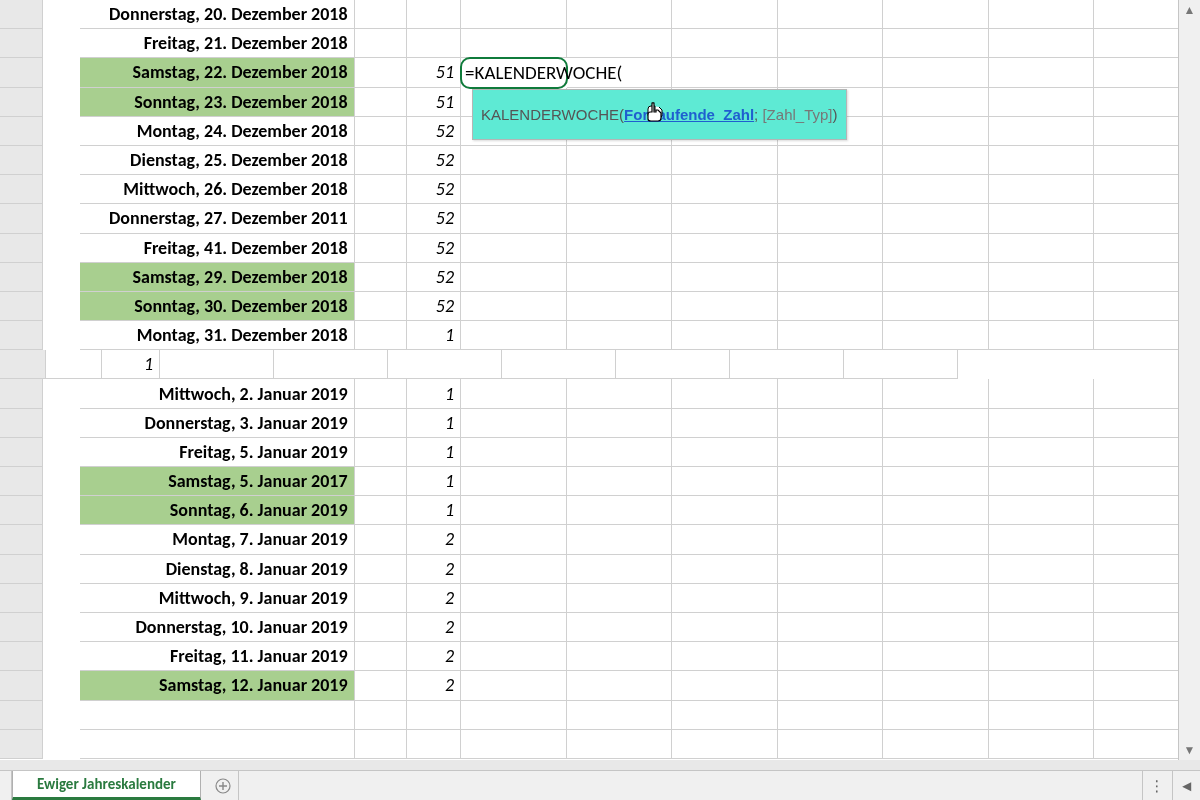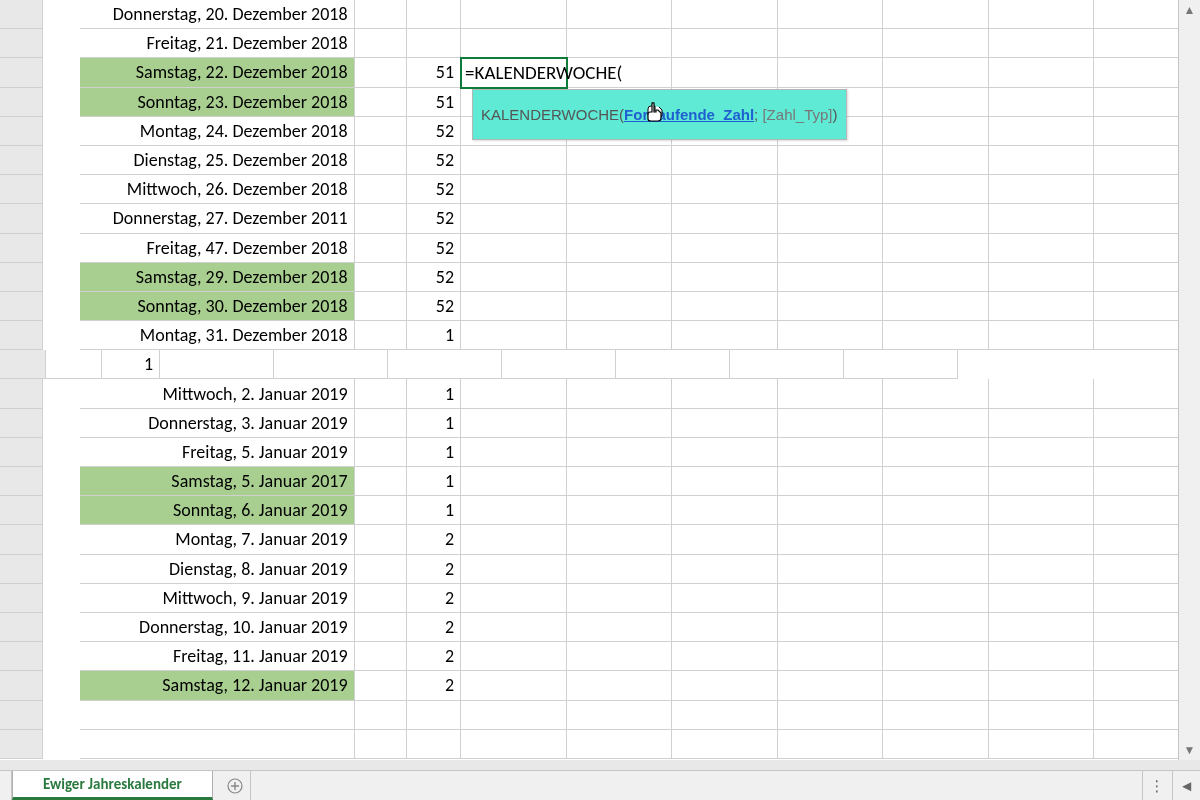--- a/index.html
+++ b/index.html
@@ -28,31 +28,32 @@
     border-right: 1px solid #d0d0d0;
     border-bottom: 1px solid #d0d0d0;
     padding: 2px 6px 2px 4px;
     display: flex;
     align-items: center;
     background: #fff;
     overflow: visible;
     white-space: nowrap;
   }
   .col-margin { width: 46px; background:#e8e8e8;}
-  .col-date { width: 298px; justify-content: flex-end; font-weight: 400; margin-left: 37px;}
+  .col-date { width: 298px; justify-content: flex-end; font-weight: 700; margin-left: 37px;}
   .col-gap { width: 56px; }
-  .col-week { width: 58px; justify-content: flex-end; }
+  .col-week { width: 58px; justify-content: flex-end; font-style: italic; }
   .col-small { width: 114px; }
   .weekend { background: #a8cf8f !important; }
   .active-edit {
     outline: 2px solid #0f7b3b;
     outline-offset: -1px;
     z-index: 5;
     position: relative;
     justify-content:flex-start;
+    border-radius:9px;
   }
   .formula-text {
     position: absolute;
     left: 4px;
     white-space: nowrap;
     font-size: 19px;
   }
   .tooltip {
     position: absolute;
     top: 89px;
@@ -87,21 +88,21 @@
     border-top: 1px solid #c5c5c5;
     display: flex;
     align-items: center;
     font-size: 15px;
   }
   .sheet-spacer { width: 12px; height:100%; border-right:1px solid #c5c5c5;}
   .sheet-tab {
     background: #fff;
     border: 1px solid #b0b0b0;
     border-top: none;
-    padding: 4px 30px;
+    padding: 4px 24px;
     color: #2a7a3f;
     font-weight: bold;
     border-bottom: 3px solid #2a7a3f;
     height: 100%;
     display:flex; align-items:flex-start;
   }
   .add-sheet {
     width: 30px; height: 30px;
     display:flex;align-items:center;justify-content:center;
     color:#666;
@@ -235,21 +236,21 @@
       <div class="cell col-small"></div>
       <div class="cell col-small"></div>
       <div class="cell col-small"></div>
       <div class="cell col-small"></div>
       <div class="cell col-small"></div>
       <div class="cell col-small"></div>
       <div class="cell col-small"></div>
     </div>
     <div class="row">
       <div class="cell col-margin"></div>
-      <div class="cell col-date">Freitag, 47. Dezember 2018</div>
+      <div class="cell col-date">Freitag, 41. Dezember 2018</div>
       <div class="cell col-gap"></div>
       <div class="cell col-week">52</div>
       <div class="cell col-small"></div>
       <div class="cell col-small"></div>
       <div class="cell col-small"></div>
       <div class="cell col-small"></div>
       <div class="cell col-small"></div>
       <div class="cell col-small"></div>
       <div class="cell col-small"></div>
     </div>

